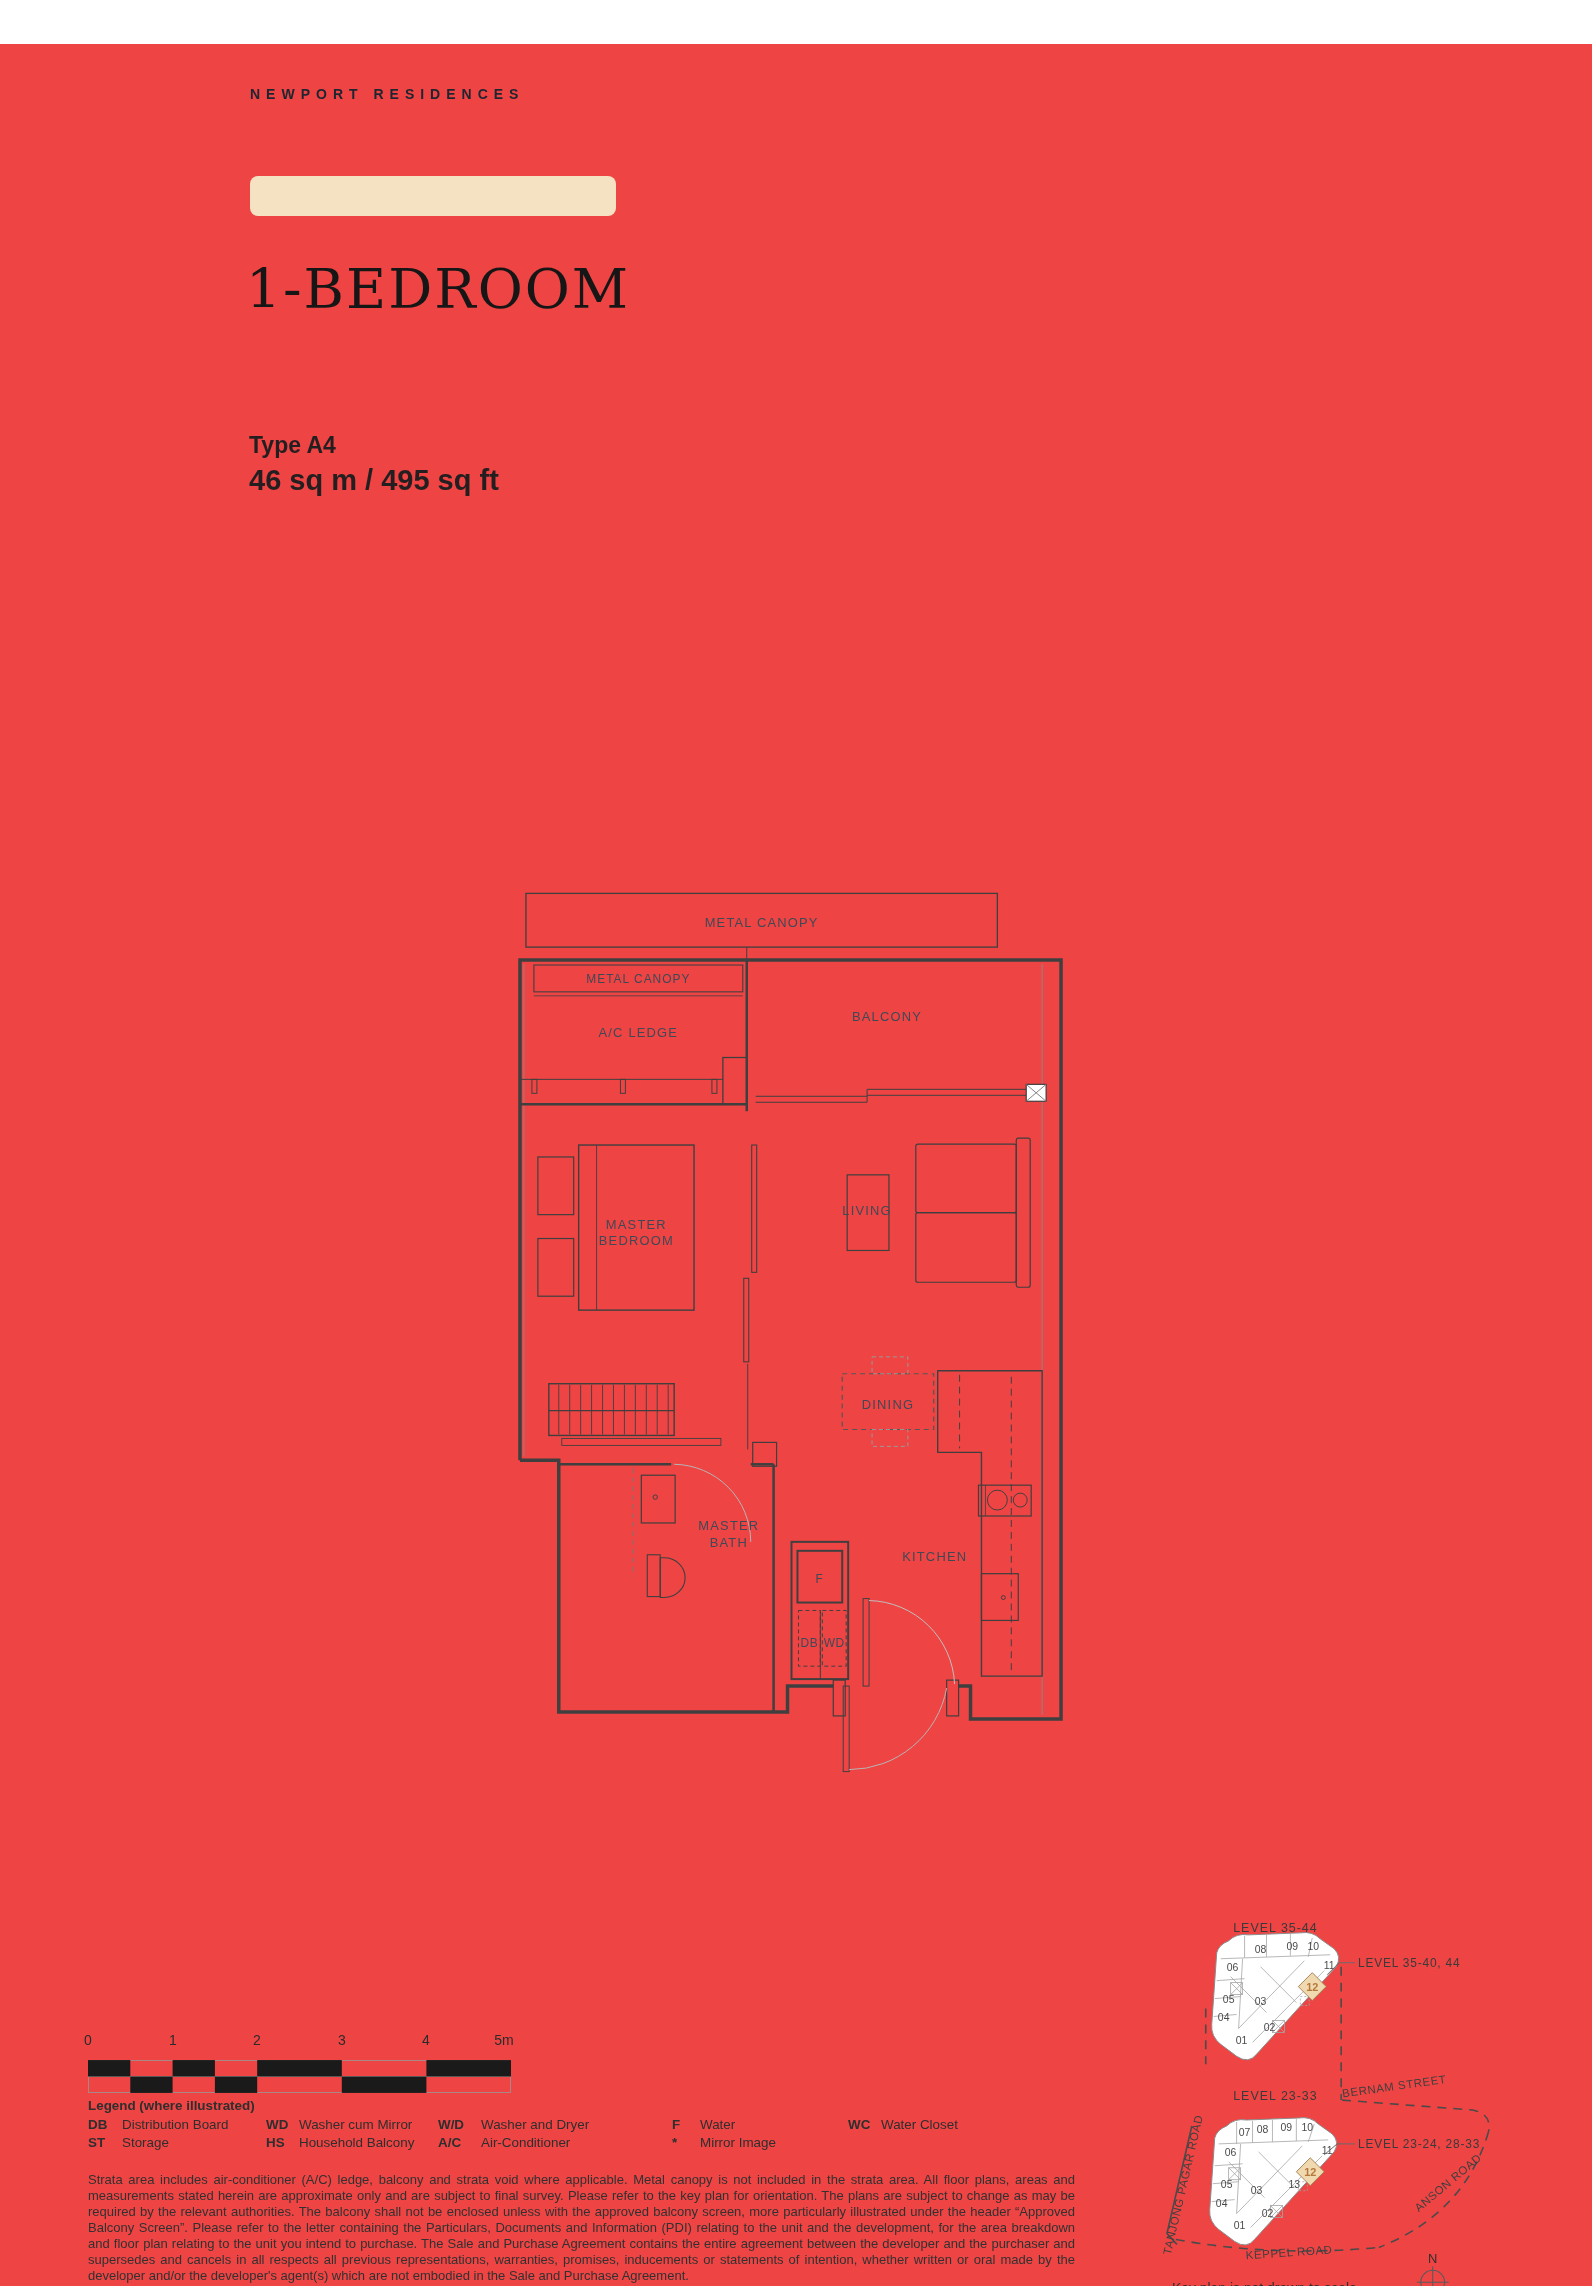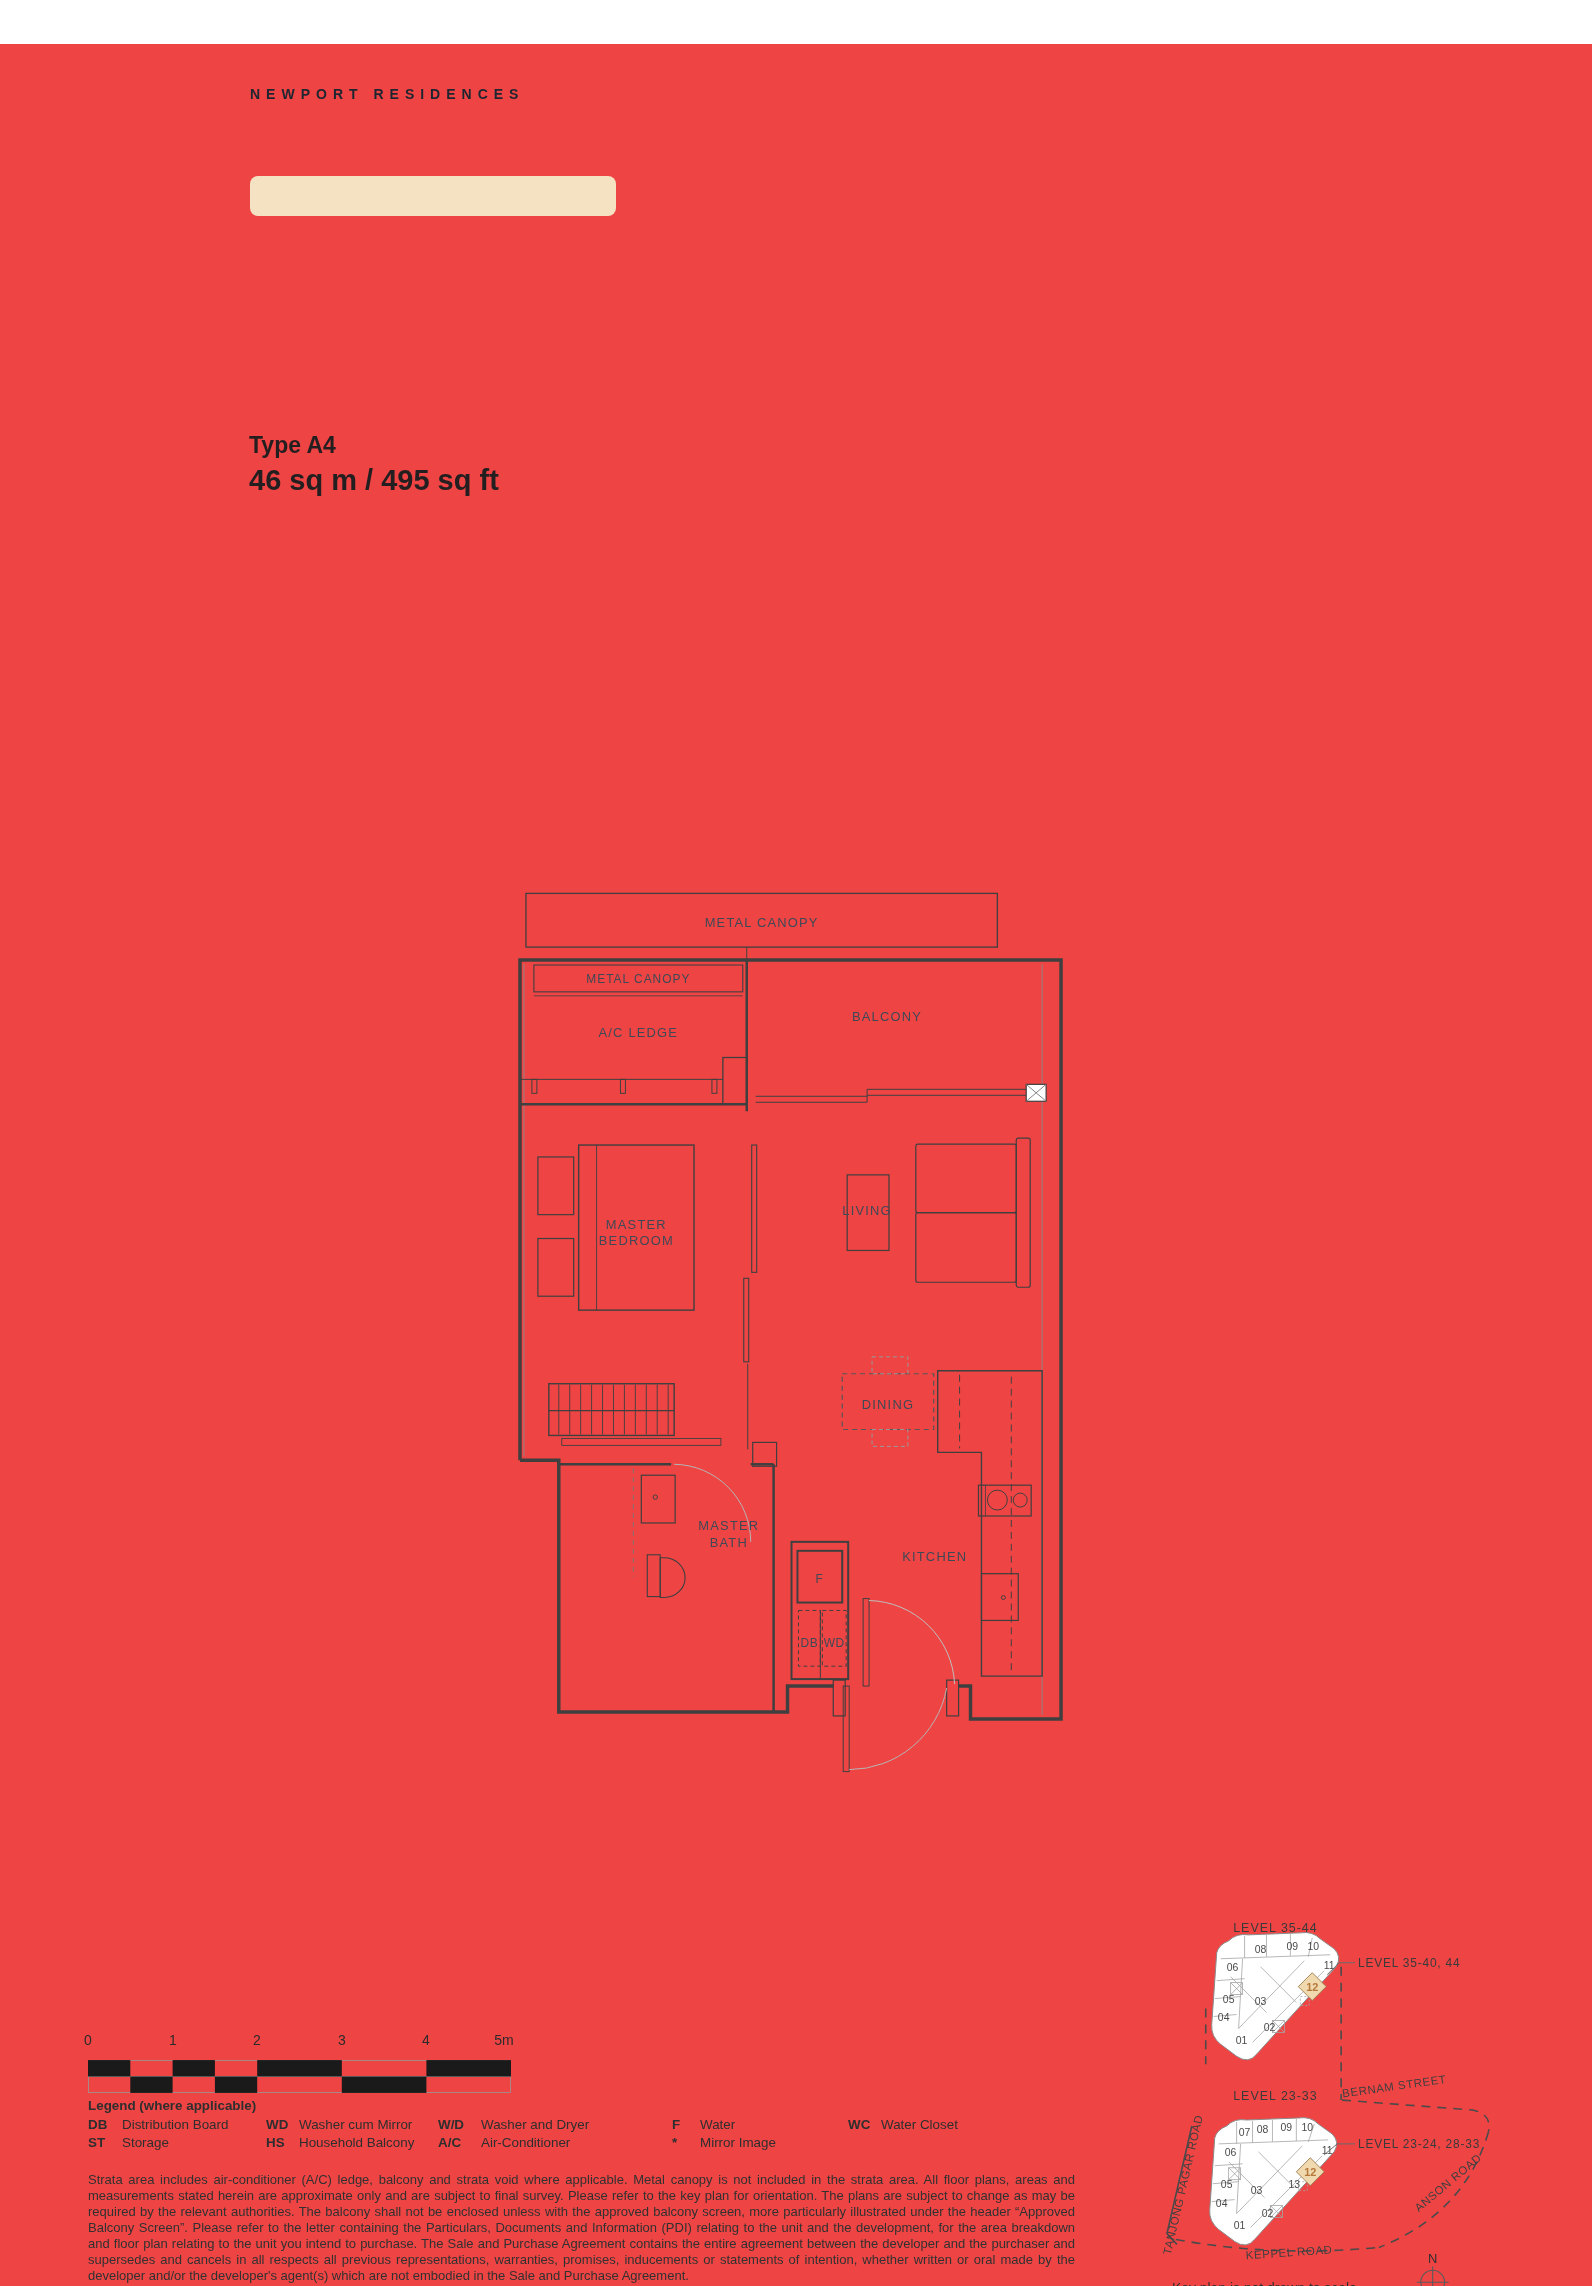--- a/index.html
+++ b/index.html
@@ -40,20 +40,21 @@
 </style>
 </head>
 <body>
 
 <div id="page">
 
   <div class="abs brand">NEWPORT RESIDENCES</div>
 
   <div class="abs accentbar" style="background:#f5e2c3;"></div>
 
+  <div class="abs bigtitle">1-BEDROOM</div>
 
   <div class="abs typelabel">Type A4</div>
   <div class="abs arealabel">46 sq m / 495 sq ft</div>
 
 
   <div class="abs planwrap">
   <svg width="549" height="886" viewBox="0 0 552 890">
     <g fill="none" stroke="#3f3f3f">
 
       <g>
@@ -221,21 +222,21 @@
         <rect x="170" y="0" width="85" height="16.5"></rect>
         <rect x="340" y="0" width="85" height="16.5"></rect>
         <rect x="42.5" y="16.5" width="42.5" height="16.5"></rect>
         <rect x="127.5" y="16.5" width="42.5" height="16.5"></rect>
         <rect x="255" y="16.5" width="85" height="16.5"></rect>
       </g>
     </svg>
   </div>
 
   <div class="abs legend">
-    <div class="ltitle">Legend (where applicable)</div>
+    <div class="ltitle">Legend (where illustrated)</div>
     <div class="lgrid">
       <span class="ab">DB</span>
       <span>Distribution Board</span>
       <span class="ab">WD</span>
       <span>Washer cum Mirror</span>
       <span class="ab">W/D</span>
       <span>Washer and Dryer</span>
       <span class="ab">F</span>
       <span>Water</span>
       <span class="ab">WC</span>

